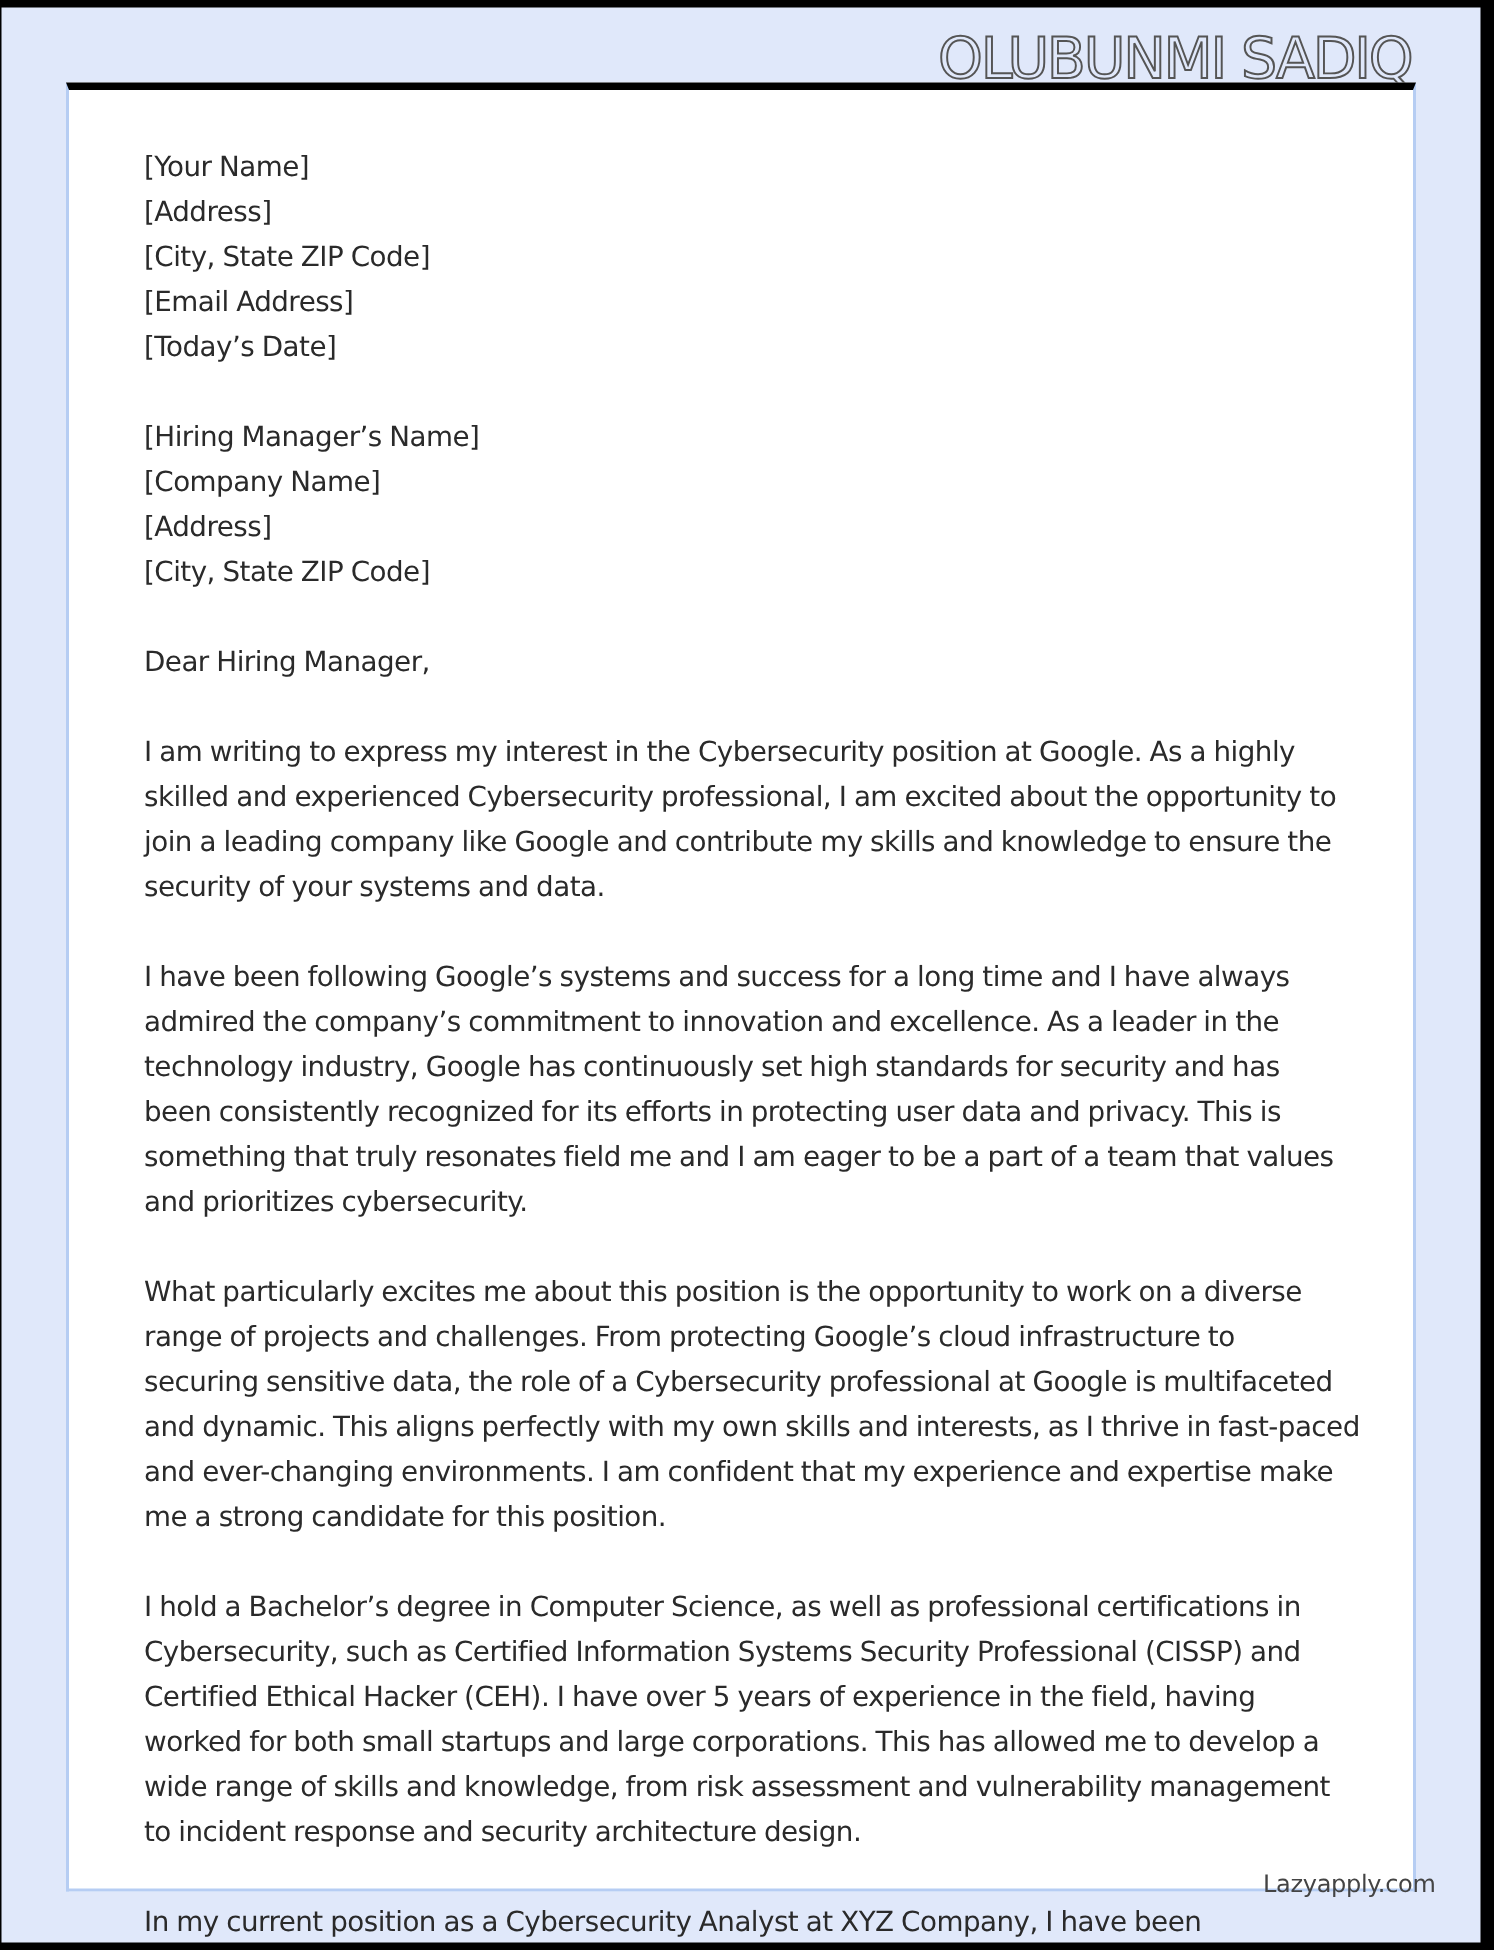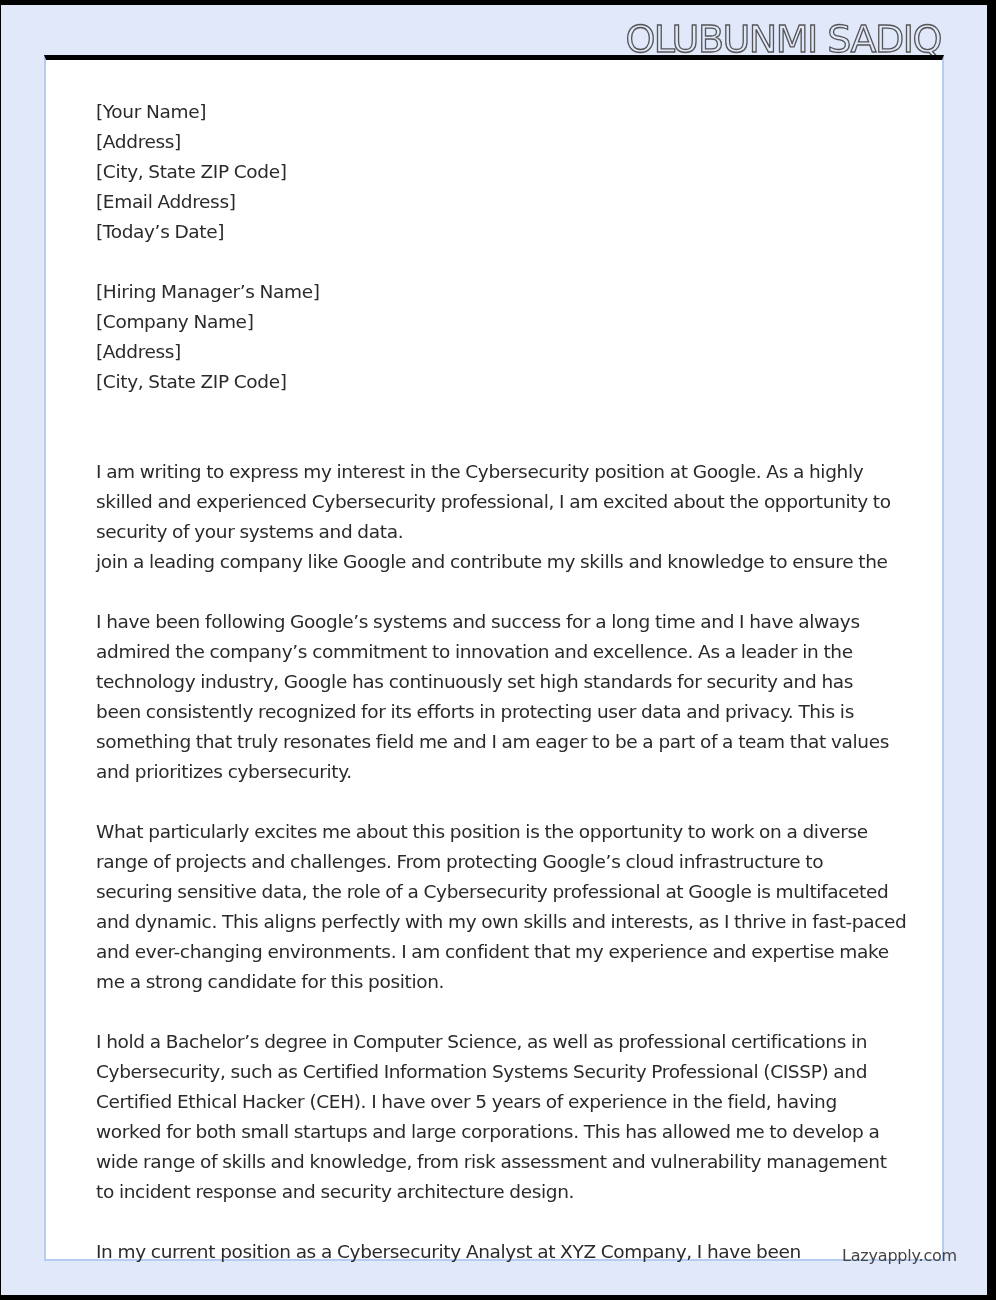--- a/index.html
+++ b/index.html
@@ -80,27 +80,28 @@
       <span class="line">[Today’s Date]</span>
     </div>
     <span class="gap"></span>
     <div>
       <span class="line">[Hiring Manager’s Name]</span>
       <span class="line">[Company Name]</span>
       <span class="line">[Address]</span>
       <span class="line">[City, State ZIP Code]</span>
     </div>
     <span class="gap"></span>
+    <span class="line">Dear Hiring Manager,</span>
     <span class="gap"></span>
 
     <div>
       <span class="line">I am writing to express my interest in the Cybersecurity position at Google. As a highly</span>
       <span class="line">skilled and experienced Cybersecurity professional, I am excited about the opportunity to</span>
+      <span class="line">join a leading company like Google and contribute my skills and knowledge to ensure the</span>
       <span class="line">security of your systems and data.</span>
-      <span class="line">join a leading company like Google and contribute my skills and knowledge to ensure the</span>
     </div>
     <span class="gap"></span>
 
     <div>
       <span class="line">I have been following Google’s systems and success for a long time and I have always</span>
       <span class="line">admired the company’s commitment to innovation and excellence. As a leader in the</span>
       <span class="line">technology industry, Google has continuously set high standards for security and has</span>
       <span class="line">been consistently recognized for its efforts in protecting user data and privacy. This is</span>
       <span class="line">something that truly resonates field me and I am eager to be a part of a team that values</span>
       <span class="line">and prioritizes cybersecurity.</span>

